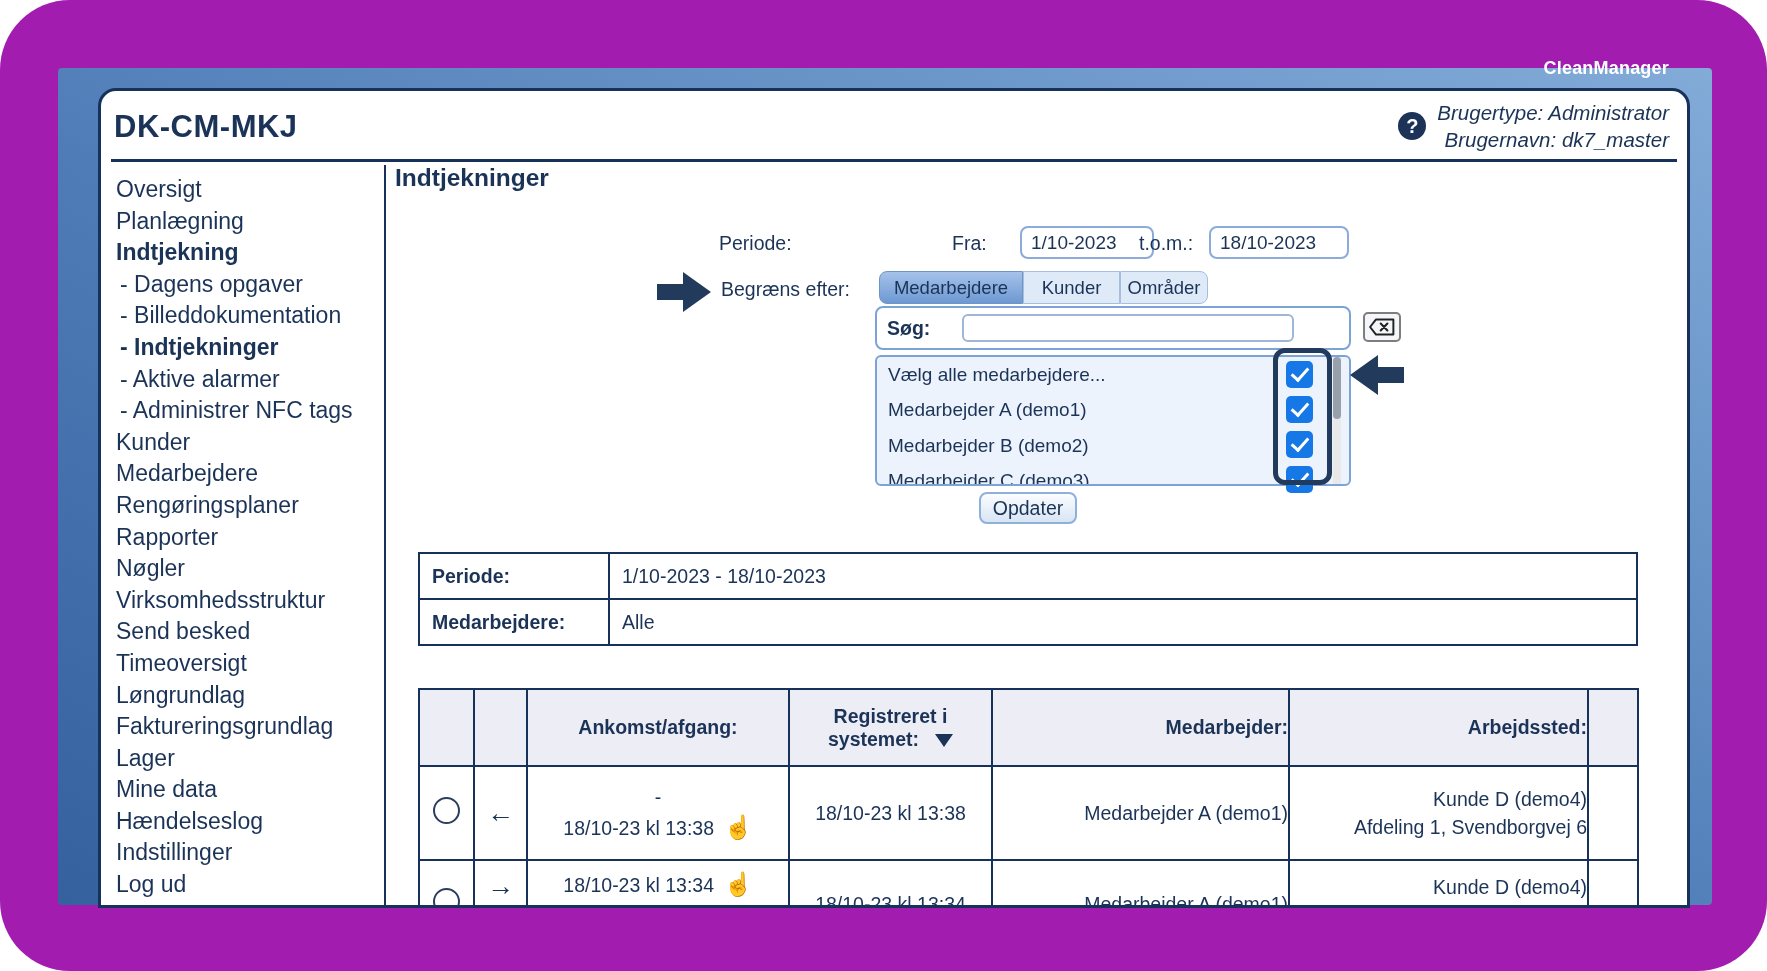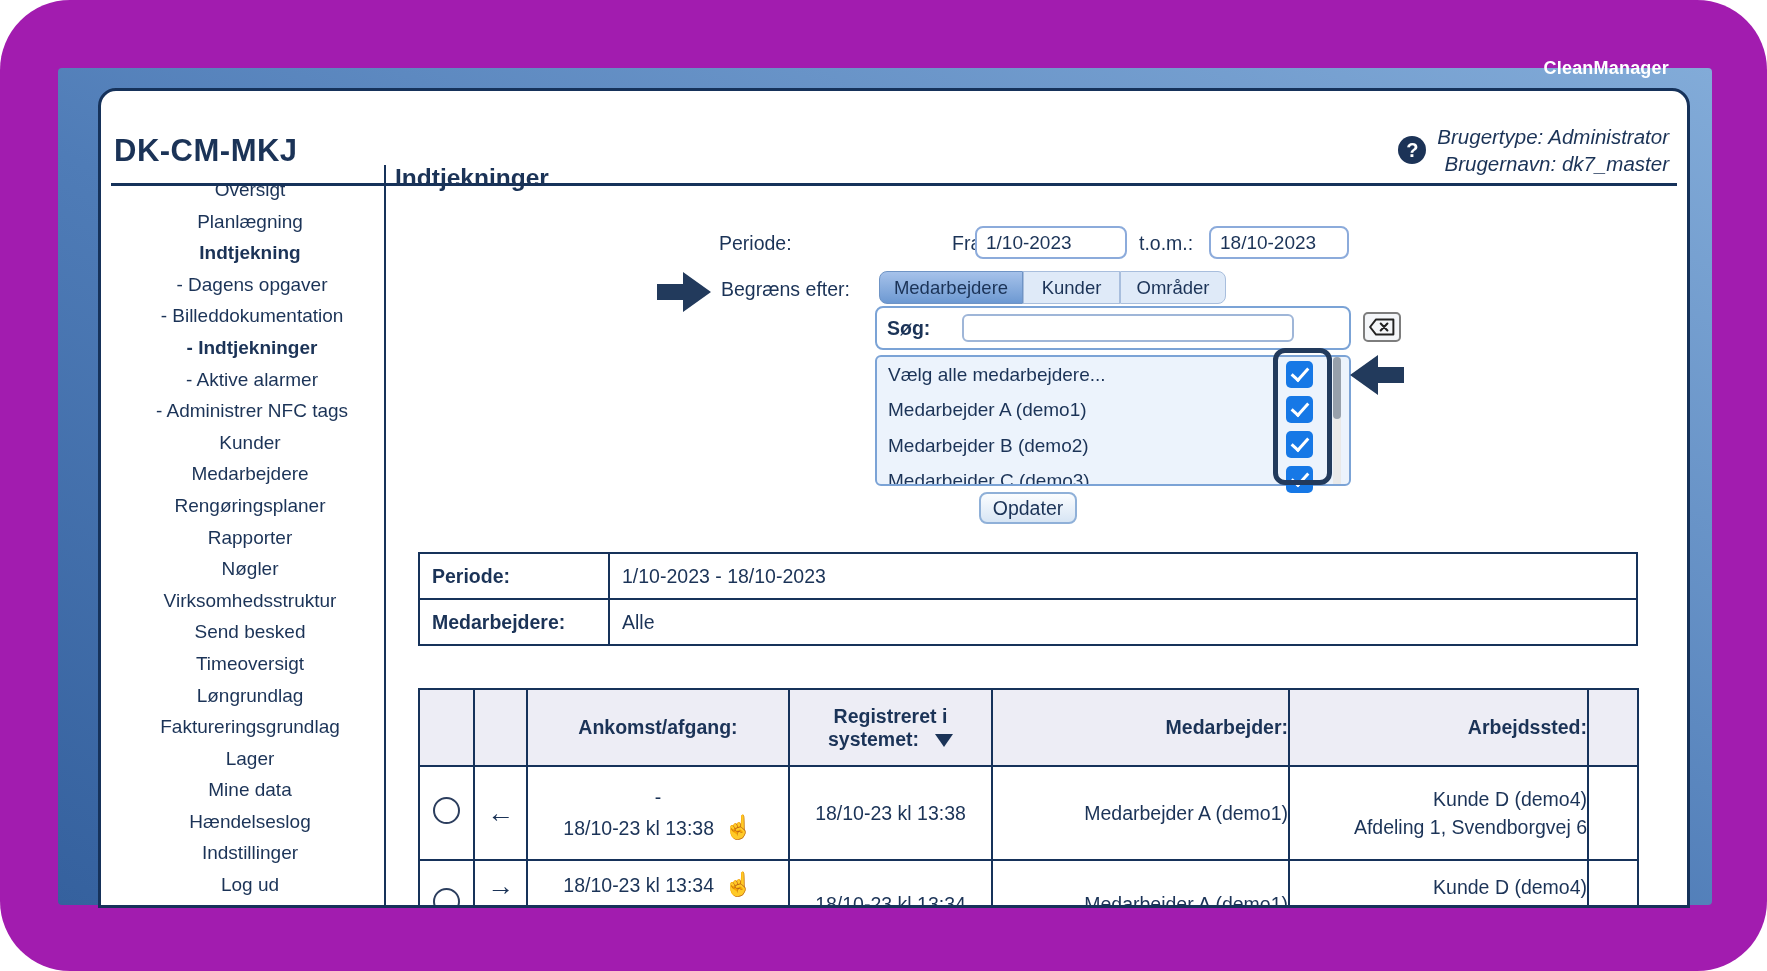--- a/index.html
+++ b/index.html
@@ -10,50 +10,50 @@
              background:linear-gradient(to top right,#35619e 0%,#4f7cb7 45%,#82abd8 100%);
              border-radius:4px; }
   .brand { position:absolute; top:58px; right:98px; color:#ffffff; font-weight:bold;
            font-size:18px; letter-spacing:.2px; }
   .app { position:absolute; left:98px; top:88px; width:1592px; height:820px;
          background:#ffffff; border:3px solid #16325a; border-radius:18px 18px 0 0;
          overflow:hidden; }
 
   
   .app-header { position:absolute; left:10px; right:10px; top:0; height:71px;
-                border-bottom:3px solid #16325a;margin-top:24px; }
+                border-bottom:3px solid #16325a; }
   .app-title { position:absolute; left:3px; top:18px; font-size:31px; font-weight:bold;
                color:#1b3357; letter-spacing:.5px; }
   .userinfo { position:absolute; right:8px; top:8px; display:flex; align-items:center; gap:11px; }
   .help-circle { width:28px; height:28px; border-radius:50%; background:#1c3357; color:#fff;
                  font-weight:bold; font-size:20px; display:flex; align-items:center;
                  justify-content:center; cursor:pointer; }
   .usertext { text-align:right; font-style:italic; font-size:20.5px; color:#1b3357; line-height:27px; }
 
   
   .sidebar { position:absolute; left:0; top:74px; bottom:0; width:285px;
              border-right:2.5px solid #16325a; padding:9px 0 0 15px; }
-  .side-item { font-size:19px; color:#1b3357; line-height:31.6px; cursor:pointer; white-space:nowrap;text-align:center; }
+  .side-item { font-size:23px; color:#1b3357; line-height:31.6px; cursor:pointer; white-space:nowrap; }
   .side-item.sub { padding-left:4px; }
   .side-item.bold { font-weight:bold; }
 
   
   .page-title { position:absolute; left:294px; top:73px; font-size:24.5px; font-weight:bold; color:#1b3357; }
   .flabel { position:absolute; font-size:19.5px; color:#1b3357; line-height:34px; }
   .date-input { position:absolute; height:33px; border:2px solid #8cabdb; border-radius:8px;
                 font-family:"Liberation Sans",sans-serif; font-size:19px; color:#1b3357;
                 padding:0 0 0 9px; background:#fff; }
   .arrow-anno { position:absolute; }
   .tabs { position:absolute; left:778px; top:180px; height:33px; display:flex; }
   .tab { border:1.5px solid #a8bedd; background:#dfeaf8; color:#1b3357; font-size:18.5px;
          display:flex; align-items:center; justify-content:center; cursor:pointer; }
   .tab.first { border-radius:8px 0 0 8px; }
   .tab.last { border-radius:0 8px 8px 0; }
   .tab.selected { background:linear-gradient(#a6c2ea,#6d99d2); border-color:#6f94c5; }
-  .w1{width:144px;} .w2{width:97px;} .w3{width:106px;}
+  .w1{width:144px;} .w2{width:97px;} .w3{width:88px;}
 
   .search-box { position:absolute; left:774px; top:215px; width:476px; height:44px;
                 border:2px solid #7ba3d6; border-radius:8px; background:#fff; }
   .sog-label { position:absolute; left:786px; top:215px; line-height:44px; font-size:19.5px;
                font-weight:bold; color:#1b3357; }
   .search-input { position:absolute; left:861px; top:223px; width:332px; height:28px;
                   border:2px solid #9fb6d8; border-radius:6px; font-size:18px;
                   font-family:"Liberation Sans",sans-serif; color:#1b3357; padding-left:8px; }
   .clear-btn { position:absolute; left:1262px; top:221px; width:38px; height:30px;
                border:2px solid #7d7d7d; border-radius:5px; background:#f4f6f9;
@@ -144,21 +144,21 @@
       <div class="side-item">Mine data</div>
       <div class="side-item">Hændelseslog</div>
       <div class="side-item">Indstillinger</div>
       <div class="side-item">Log ud</div>
     </nav>
 
     <div class="page-title">Indtjekninger</div>
 
     <div class="flabel" style="left:618px; top:135px;">Periode:</div>
     <div class="flabel" style="left:851px; top:135px;">Fra:</div>
-    <input class="date-input" style="left: 874px; top: 135px; width: 152px;" value="1/10-2023">
+    <input class="date-input" style="left: 919px; top: 135px; width: 134px;" value="1/10-2023">
     <div class="flabel" style="left:1038px; top:135px;">t.o.m.:</div>
     <input class="date-input" style="left: 1108px; top: 135px; width: 140px;" value="18/10-2023">
 
     <svg class="arrow-anno" style="left:556px; top:181px;" width="54" height="40" viewBox="0 0 54 40">
       <path d="M0 12 H26 V0 L54 20 L26 40 V28 H0 Z" fill="#223a5c"></path>
     </svg>
     <div class="flabel" style="left:620px; top:179px; line-height:38px;">Begræns efter:</div>
     <div class="tabs">
       <div class="tab first selected w1">Medarbejdere</div>
       <div class="tab w2">Kunder</div>

